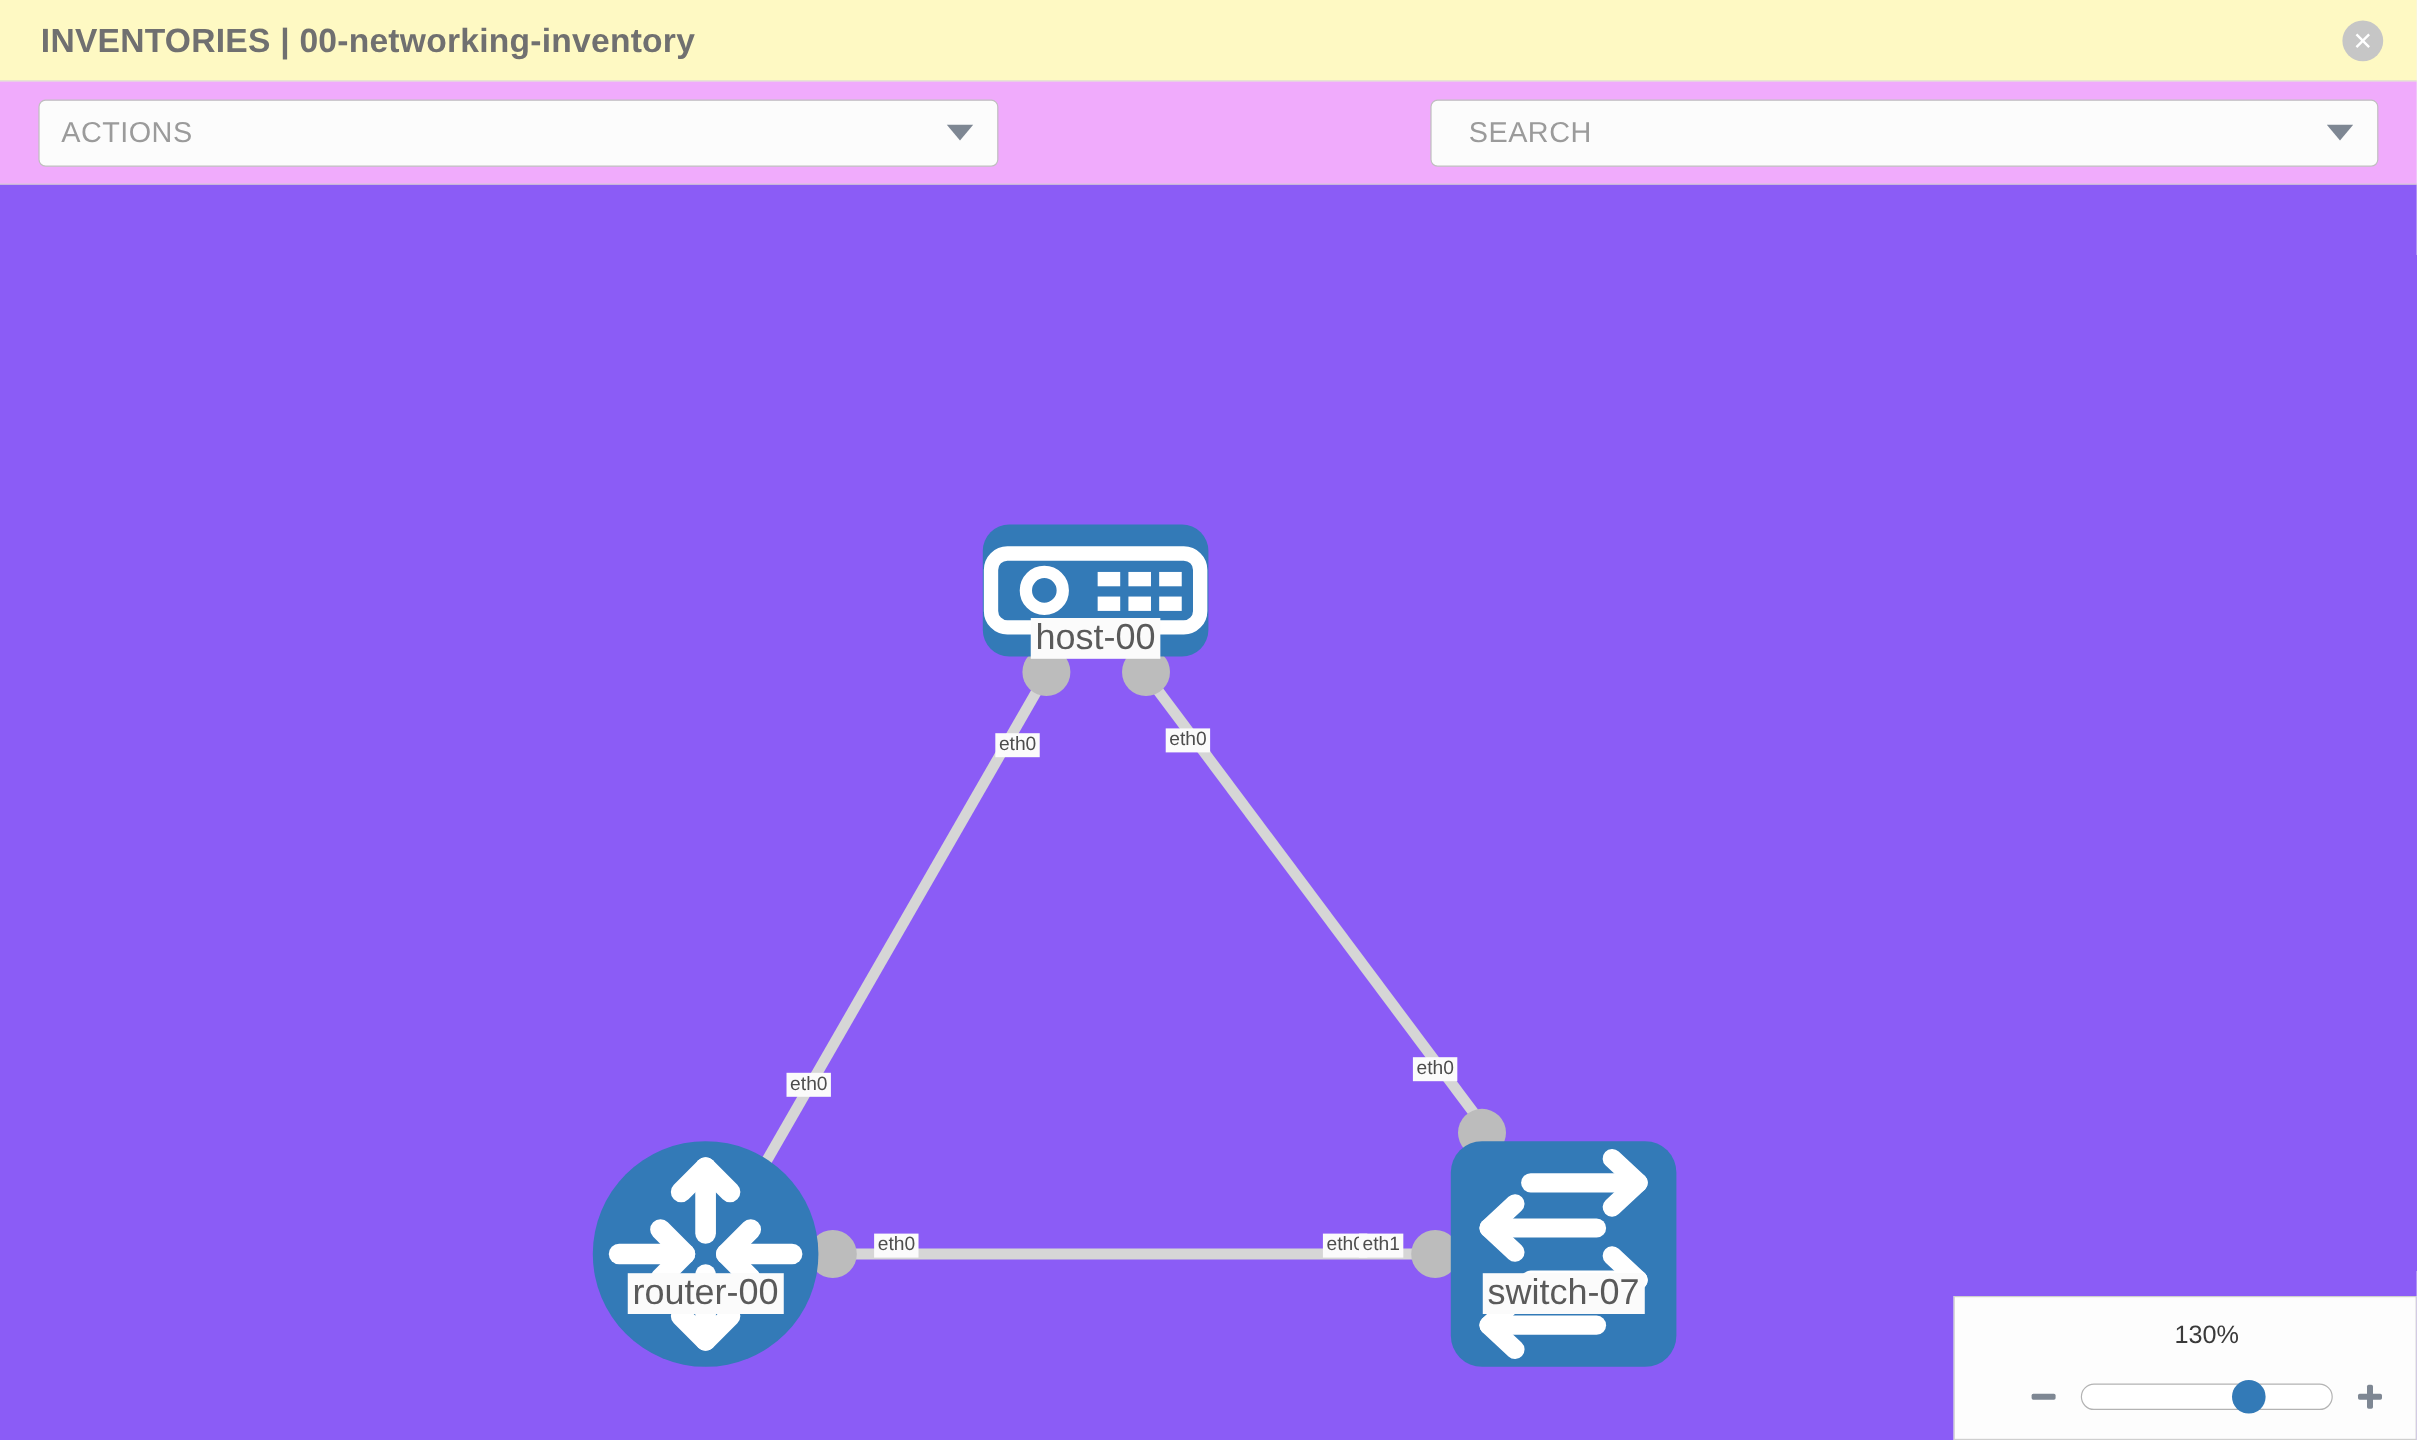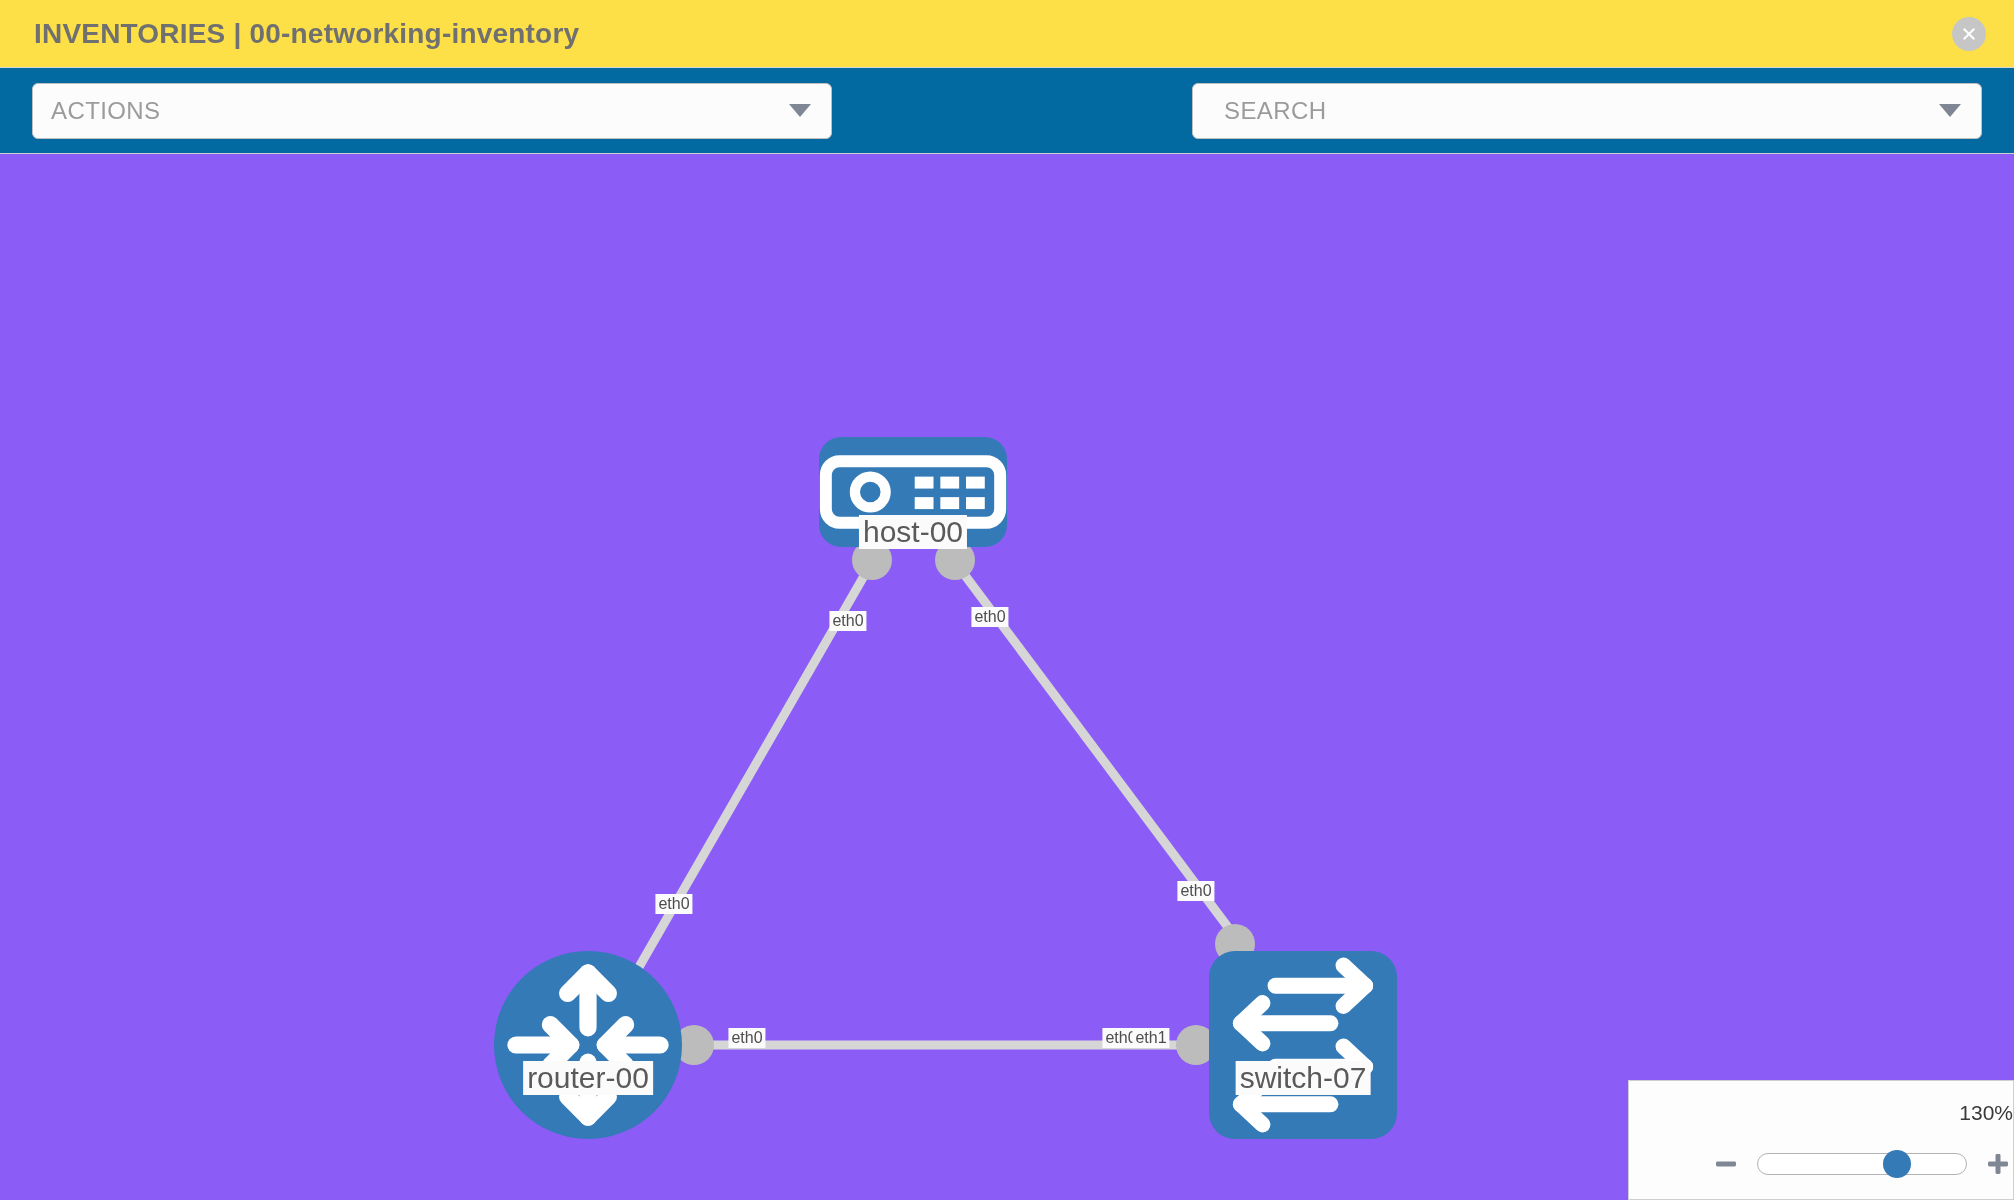--- a/index.html
+++ b/index.html
@@ -16,21 +16,21 @@
     background: #f6f6f6;
     display: flex;
     flex-direction: column;
   }
 
   
   .header {
     position: relative;
     height: 68px;
     flex: 0 0 68px;
-    background: #fde047;
+    background: #fef9c3;
     display: flex;
     align-items: center;
     border-bottom: 1px solid #d7d7d7;
   }
   .header-title {
     margin-left: 34px;
     font-size: 28px;
     font-weight: bold;
     color: #707070;
     letter-spacing: 0.2px;
@@ -48,21 +48,21 @@
     align-items: center;
     justify-content: center;
     cursor: pointer;
   }
   .close-btn svg { display: block; }
 
   
   .toolbar {
     height: 86px;
     flex: 0 0 86px;
-    background: #0369a1;
+    background: #f0abfc;
     border-bottom: 1px solid #cfcfcf;
     display: flex;
     align-items: center;
     padding: 0 32px;
     position: relative;
   }
   .actions-select {
     width: 800px;
     height: 56px;
     background: #fcfcfc;
@@ -183,21 +183,21 @@
   .zoom-panel {
     position: absolute;
     right: 0;
     bottom: 0;
     width: 386px;
     height: 120px;
     background: #fdfdfd;
     border: 1px solid #cfcfcf;
     display: flex;
     flex-direction: column;
-    align-items: flex-end;
+    align-items: center;
     justify-content: center;
     gap: 24px;
     padding-left: 36px;
   }
   .zoom-value {
     font-size: 21px;
     color: #3a3a3a;
   }
   .zoom-row {
     display: flex;

